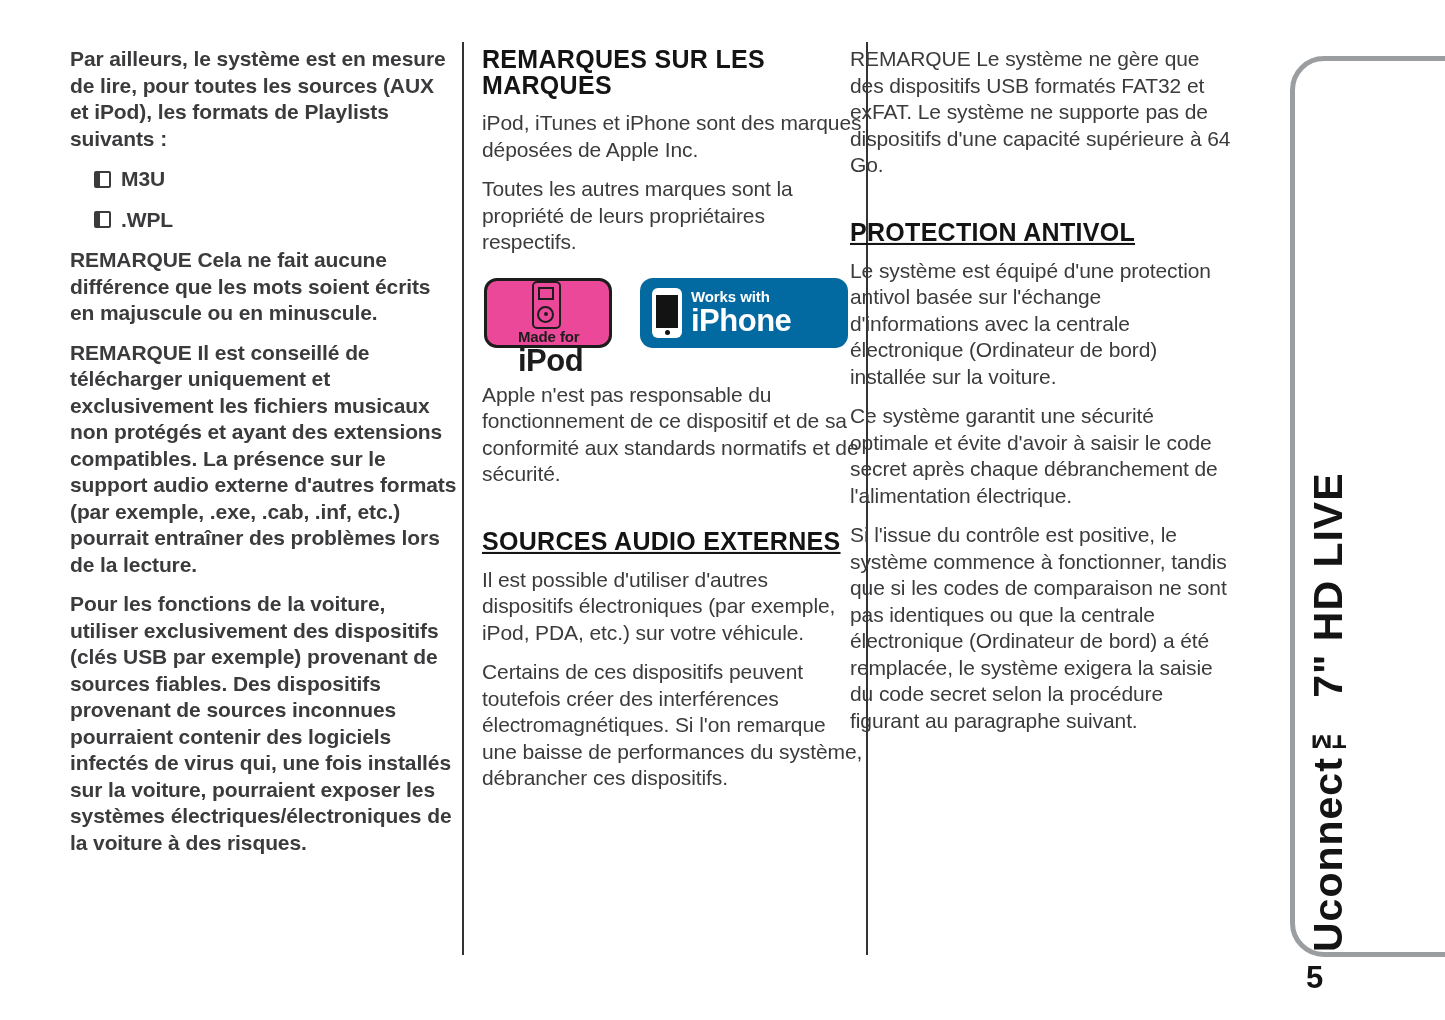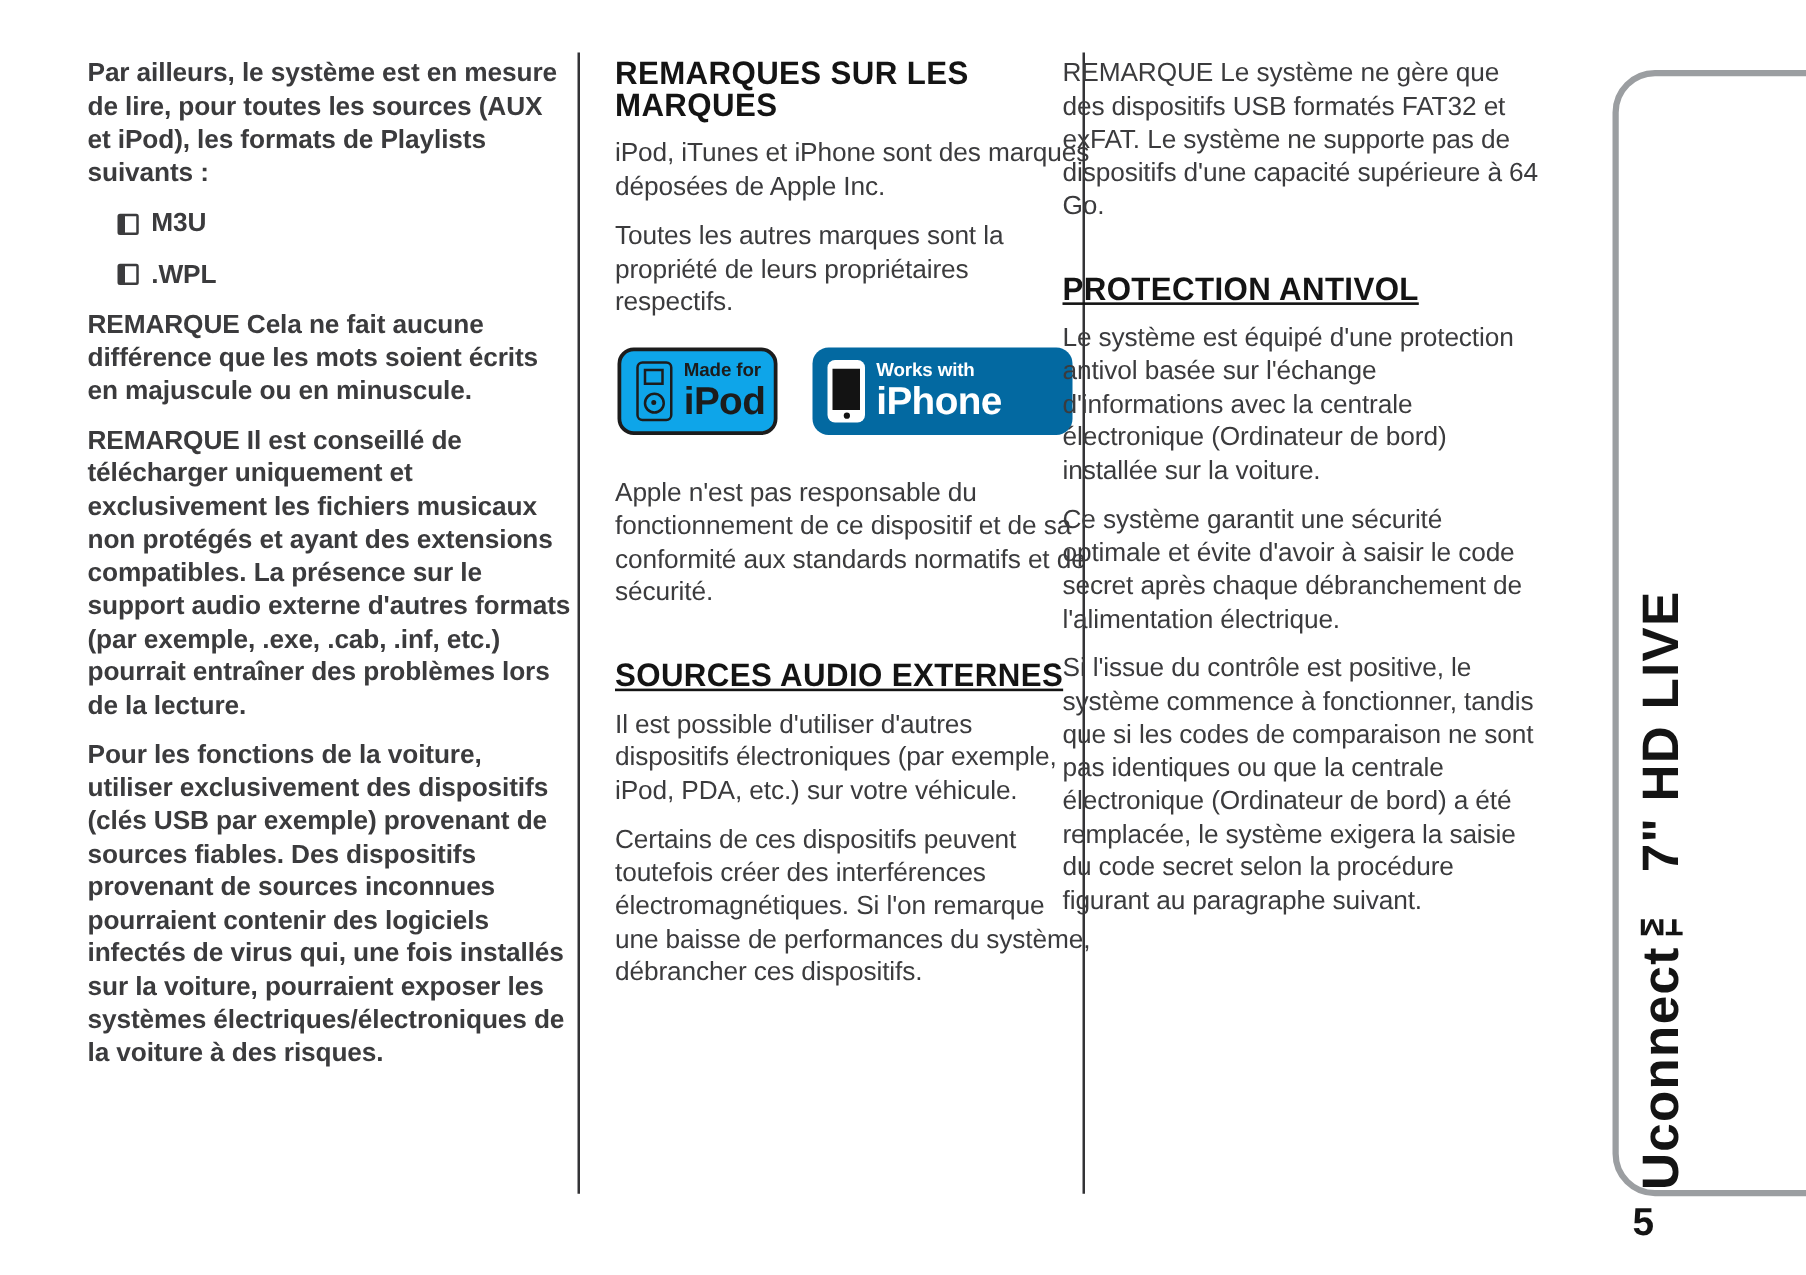--- a/index.html
+++ b/index.html
@@ -13,21 +13,21 @@
   }
   .col {
     position:absolute;
     top:46px;
     font-size:21px;
     line-height:26.5px;
     letter-spacing:-0.1px;
   }
   .col p { margin-bottom:13px; }
   .col1 { left:70px;  width:388px;font-weight:bold; }
-  .col2 { left:492px; width:382px; }
+  .col2 { left:482px; width:382px; }
   .col3 { left:850px; width:382px; }
   .heading {
     font-weight:bold;
     font-size:25px;
     line-height:25px;
     letter-spacing:0.3px;
     color:#141414;
     margin-bottom:14px;
     transform:scaleY(1.04);
     transform-origin:top left;
@@ -65,23 +65,24 @@
     margin:22px 0 34px 2px;
   }
   .badge {
     height:70px;
     border-radius:13px;
     display:flex;
     align-items:center;
     padding:0 16px 0 12px;
   }
   .badge-ipod {
-    background:#0ea5e9;
+    background:#ec4899;
     border:3px solid #1c1c1c;
     width:128px;
+    flex-direction:column;
   }
   .badge-iphone {
     background:#0369a1;
     width:208px;
   }
   .badge .labels { display:flex; flex-direction:column; justify-content:center; margin-left:9px; }
   .badge .small-line {
     font-size:15px; font-weight:bold; line-height:16px; color:#1c1c1c; white-space:nowrap;
   }
   .badge .big-line {

